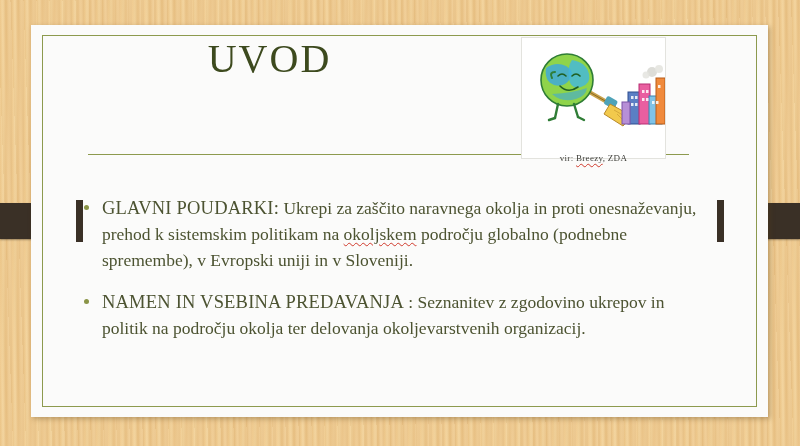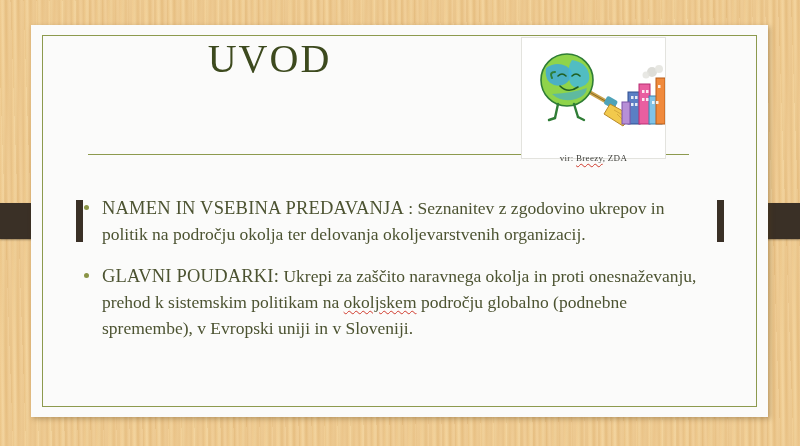--- a/index.html
+++ b/index.html
@@ -276,23 +276,23 @@
           <circle cx="124" cy="37" r="3.5" fill="#e4e4df" opacity="0.85"></circle>
         </svg>
       </div>
       <div id="clipart-caption"><span>vir: </span><span class="spellcheck">Breezy</span><span>, ZDA</span></div>
     </div>
 
     <div id="bullets">
 
       <div class="bullet-row">
         <div class="bullet-marker"><span></span></div>
-        <div class="bullet-text"><span class="caps">NAMEN IN VSEBINA PREDAVANJA</span><span> : Seznanitev z zgodovino ukrepov in politik na področju okolja ter delovanja okoljevarstvenih organizacij.</span></div>
+        <div class="bullet-text"><span class="caps">GLAVNI POUDARKI:</span><span> Ukrepi za zaščito naravnega okolja in proti onesnaževanju, prehod k sistemskim politikam na </span><span class="spellcheck">okoljskem</span><span> področju globalno (podnebne spremembe), v Evropski uniji in v Sloveniji.</span></div>
       </div>
 
       <div class="bullet-row">
         <div class="bullet-marker"><span></span></div>
-        <div class="bullet-text"><span class="caps">GLAVNI POUDARKI:</span><span> Ukrepi za zaščito naravnega okolja in proti onesnaževanju, prehod k sistemskim politikam na </span><span class="spellcheck">okoljskem</span><span> področju globalno (podnebne spremembe), v Evropski uniji in v Sloveniji.</span></div>
+        <div class="bullet-text"><span class="caps">NAMEN IN VSEBINA PREDAVANJA</span><span> : Seznanitev z zgodovino ukrepov in politik na področju okolja ter delovanja okoljevarstvenih organizacij.</span></div>
       </div>
 
     </div>
   </div>
 </div>
 
 </body></html>

